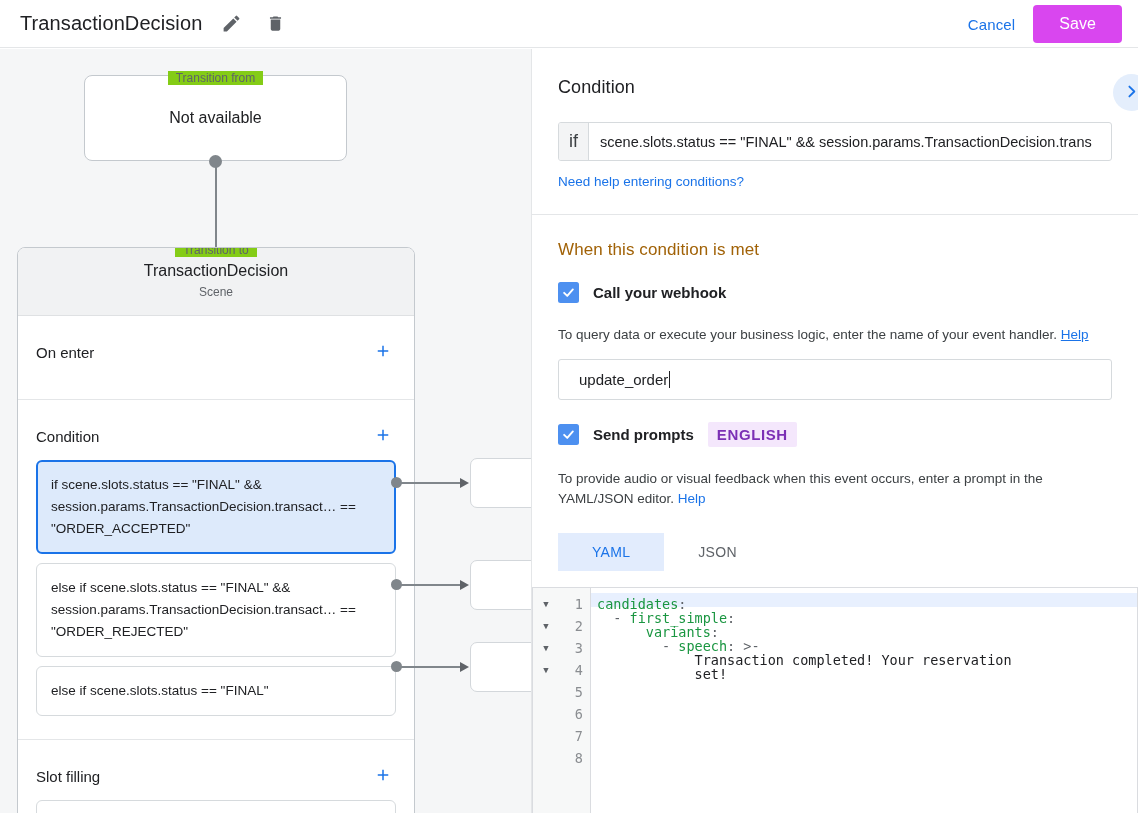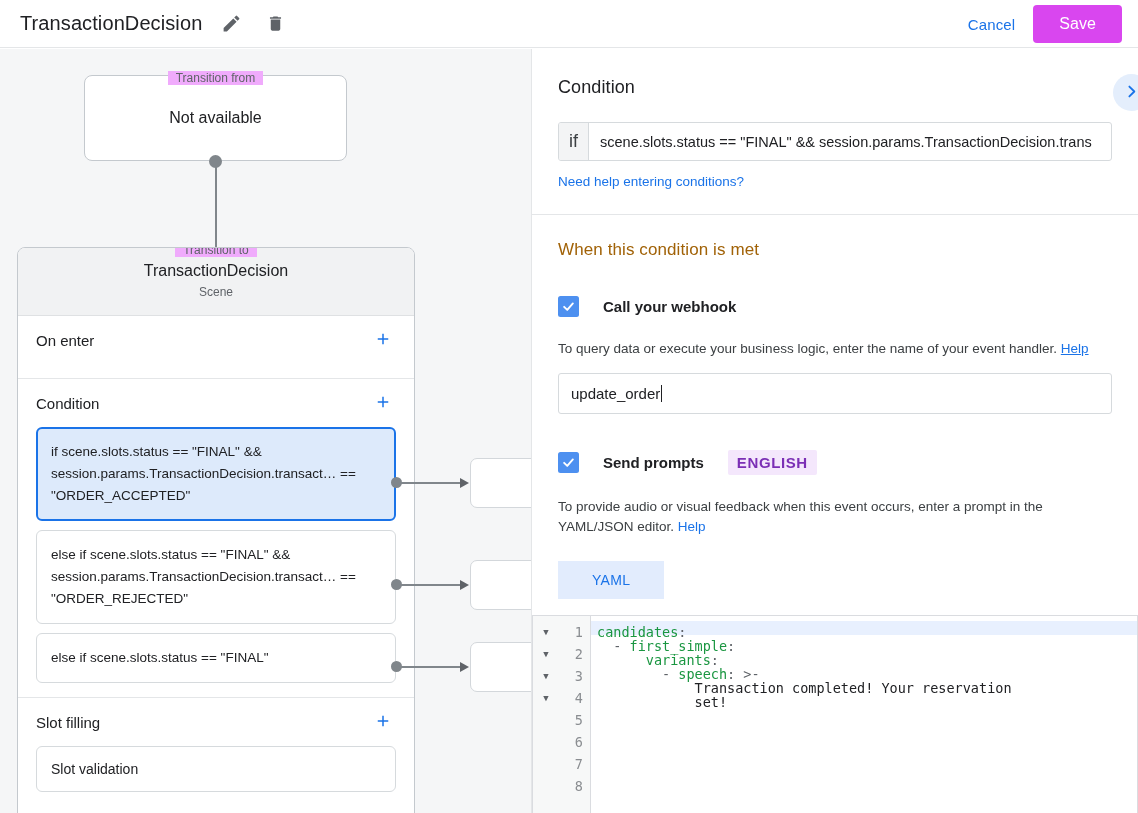--- a/index.html
+++ b/index.html
@@ -55,21 +55,21 @@
     position: absolute;
     border: 1px solid #c4c9ce;
     border-radius: 8px;
     background: #ffffff;
   }
   .node-legend {
     position: absolute; top: -8px; left: 0; width: 100%;
     text-align: center; pointer-events: none;
   }
   .node-legend span {
-    background: #f0abfc; padding: 0 8px;
+    background: #84cc16; padding: 0 8px;
     font-size: 12px; color: #5f6368;
   }
 
   #transition-from {
     left: 84px; top: 26px; width: 263px; height: 86px;
   }
   #transition-from .body {
     display: flex; align-items: center; justify-content: center;
     height: 100%; font-size: 16px; color: #202124;
   }
@@ -82,21 +82,22 @@
     background: #f1f2f3;
     border-bottom: 1px solid #dfe1e3;
     padding: 14px 0 16px;
     text-align: center;
   }
   .tt-title { font-size: 16px; color: #202124; }
   .tt-sub { font-size: 12px; color: #5f6368; margin-top: 5px; }
 
   .section {
     border-bottom: 1px solid #e4e6e8;
-    padding: 0 18px 14px;
+    padding: 0 18px 23px;
+    margin-top: 12px;
   }
   .section:last-child { border-bottom: none; }
   .section-header {
     display: flex; align-items: center; justify-content: space-between;
     height: 48px;
   }
   .section-title { font-size: 15px; color: #202124; }
   .plus-btn {
     width: 26px; height: 26px; background: none; border: none; cursor: pointer;
     display: flex; align-items: center; justify-content: center; padding: 0;
@@ -199,21 +200,21 @@
   }
   .help-link {
     display: inline-block; margin-top: 13px; margin-bottom: 25px;
     color: #1a73e8; font-size: 13.5px; text-decoration: none; cursor: pointer;
   }
 
   .subheading {
     font-size: 17px; color: #a16207; padding-top: 25px; letter-spacing: .1px;
   }
 
-  .check-row { display: flex; align-items: center; margin-top: 36px; gap: 24px; }
+  .check-row { display: flex; align-items: center; margin-top: 22px; gap: 14px; }
   .checkbox {
     width: 21px; height: 21px; border-radius: 2.5px; background: #4d90f0;
     display: flex; align-items: center; justify-content: center;
     cursor: pointer; flex: none;
   }
   .check-label { font-size: 15px; color: #202124; font-weight: bold; }
   .lang-badge {
     background: #f4e7fc; color: #7b2fb5;
     font-size: 15px; letter-spacing: .6px;
     padding: 4px 9px; border-radius: 2px; font-weight: bold;
@@ -221,21 +222,21 @@
 
   .desc {
     font-size: 13.5px; color: #3c4043; line-height: 20px; margin-top: 22px;
   }
   .desc a { color: #1a73e8; text-decoration: underline; cursor: pointer; }
   .desc a.plain { text-decoration: none; }
 
   .text-input {
     margin-top: 14px; width: 100%; height: 41px;
     border: 1px solid #d6dadd; border-radius: 3px;
-    display: flex; align-items: center; padding-left: 12px;
+    display: flex; align-items: center; padding-left: 20px;
     font-size: 15px; color: #202124; background: #fff; position: relative;
   }
   .caret {
     display: inline-block; width: 1px; height: 17px;
     background: #202124; margin-left: 1px;
     vertical-align: -3px;
   }
 
   .tabs { display: flex; margin-top: 24px; }
   .tab {
@@ -444,20 +445,21 @@
       <span class="check-label">Send prompts</span>
       <span class="lang-badge">ENGLISH</span>
     </div>
 
     <div class="desc">
       <span>To provide audio or visual feedback when this event occurs, enter a prompt in the YAML/JSON editor. </span><a class="plain">Help</a>
     </div>
 
     <div class="tabs">
       <div class="tab active">YAML</div>
+      <div class="tab">JSON</div>
     </div>
   </div>
 
   <div class="editor">
     <div class="fold-gutter" id="fold-gutter">
         <div>▼</div>
         <div>▼</div>
         <div>▼</div>
         <div>▼</div>
         <div></div>

